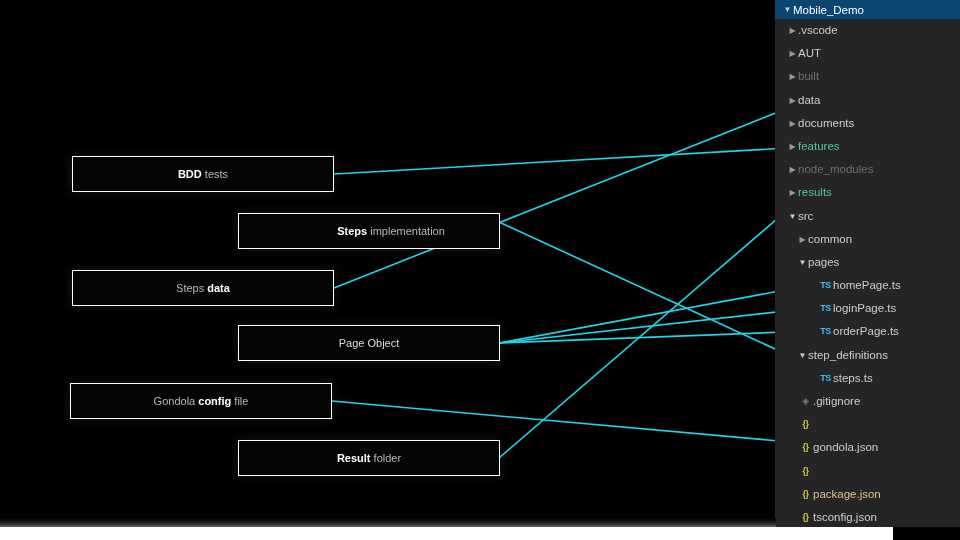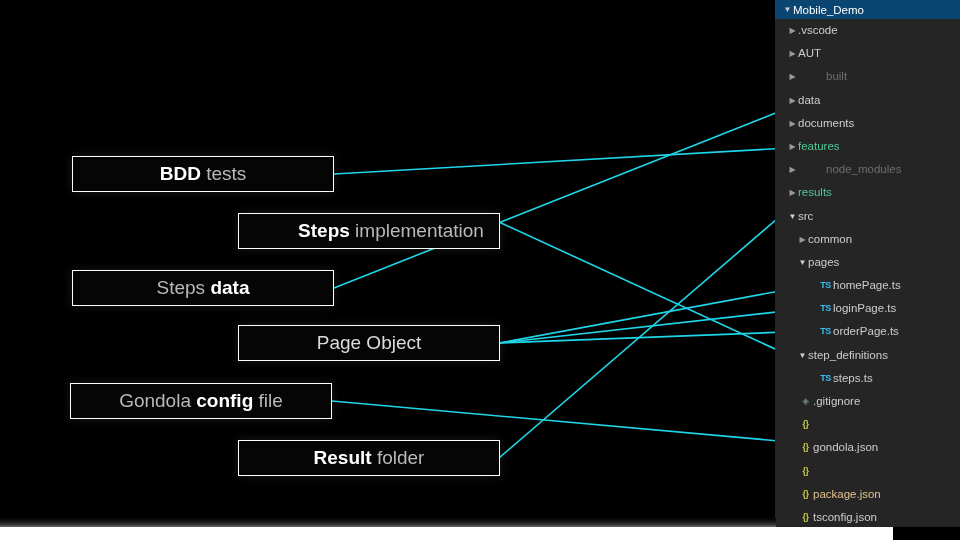--- a/index.html
+++ b/index.html
@@ -11,40 +11,40 @@
   
   #title{position:absolute;left:46px;top:22px;font-size:40px;font-weight:bold;
          color:#ffffff;letter-spacing:-0.5px;line-height:1.1;white-space:nowrap;}
 
   
   #wires{position:absolute;left:0;top:0;width:960px;height:540px;pointer-events:none;}
 
   
   .box{position:absolute;border:1px solid #ffffff;background:#050505;
        display:flex;align-items:center;justify-content:center;
-       box-sizing:border-box;height:36px;font-size:19px;color:#dcdcdc;
+       box-sizing:border-box;height:36px;font-size:11px;color:#dcdcdc;
        box-shadow:0 0 10px rgba(255,255,255,0.10);}
   .box .inner{display:block;white-space:nowrap;padding:0 14px;}
   .box b{font-weight:bold;color:#ffffff;}
   .box .dim{color:#b9b9b9;font-weight:normal;}
 
   
   #explorer{position:absolute;left:775px;top:0;width:185px;height:527px;
             background:#252526;color:#cccccc;font-size:11.5px;overflow:hidden;}
   #explorer .hdr{height:19px;background:#0b4672;color:#ffffff;display:flex;
                  align-items:center;padding-left:7px;font-size:11.5px;}
   .row{height:23.2px;display:flex;align-items:center;white-space:nowrap;
        font-size:11.5px;line-height:23.2px;}
   .tw{width:11px;display:inline-block;text-align:center;font-size:8px;color:#9a9a9a;flex:none;}
   .tw.open{color:#cfcfcf;}
   .ficon{width:15px;display:inline-block;text-align:center;flex:none;
          font-size:9px;font-weight:bold;letter-spacing:-0.5px;}
   .lbl{flex:none;}
   .c-norm{color:#cccccc;}
-  .c-dim{color:#6e6e6e;margin-left:28px;}
+  .c-dim{color:#6e6e6e;}
   .c-green{color:#4ec994;}
   .c-orange{color:#e2c08d;}
   .c-ts{color:#3dbcf0;}
   .c-yellow{color:#cbcb41;}
   .c-gitig{color:#6d8086;}
 
   
   #shade{position:absolute;left:0;top:518px;width:776px;height:9px;
          background:linear-gradient(#000 0%,#1a1a1a 45%,#3a3a3a 75%,#6b6b6b 100%);}
   #whitebar{position:absolute;left:0;top:527px;width:960px;height:13px;background:#ffffff;}

